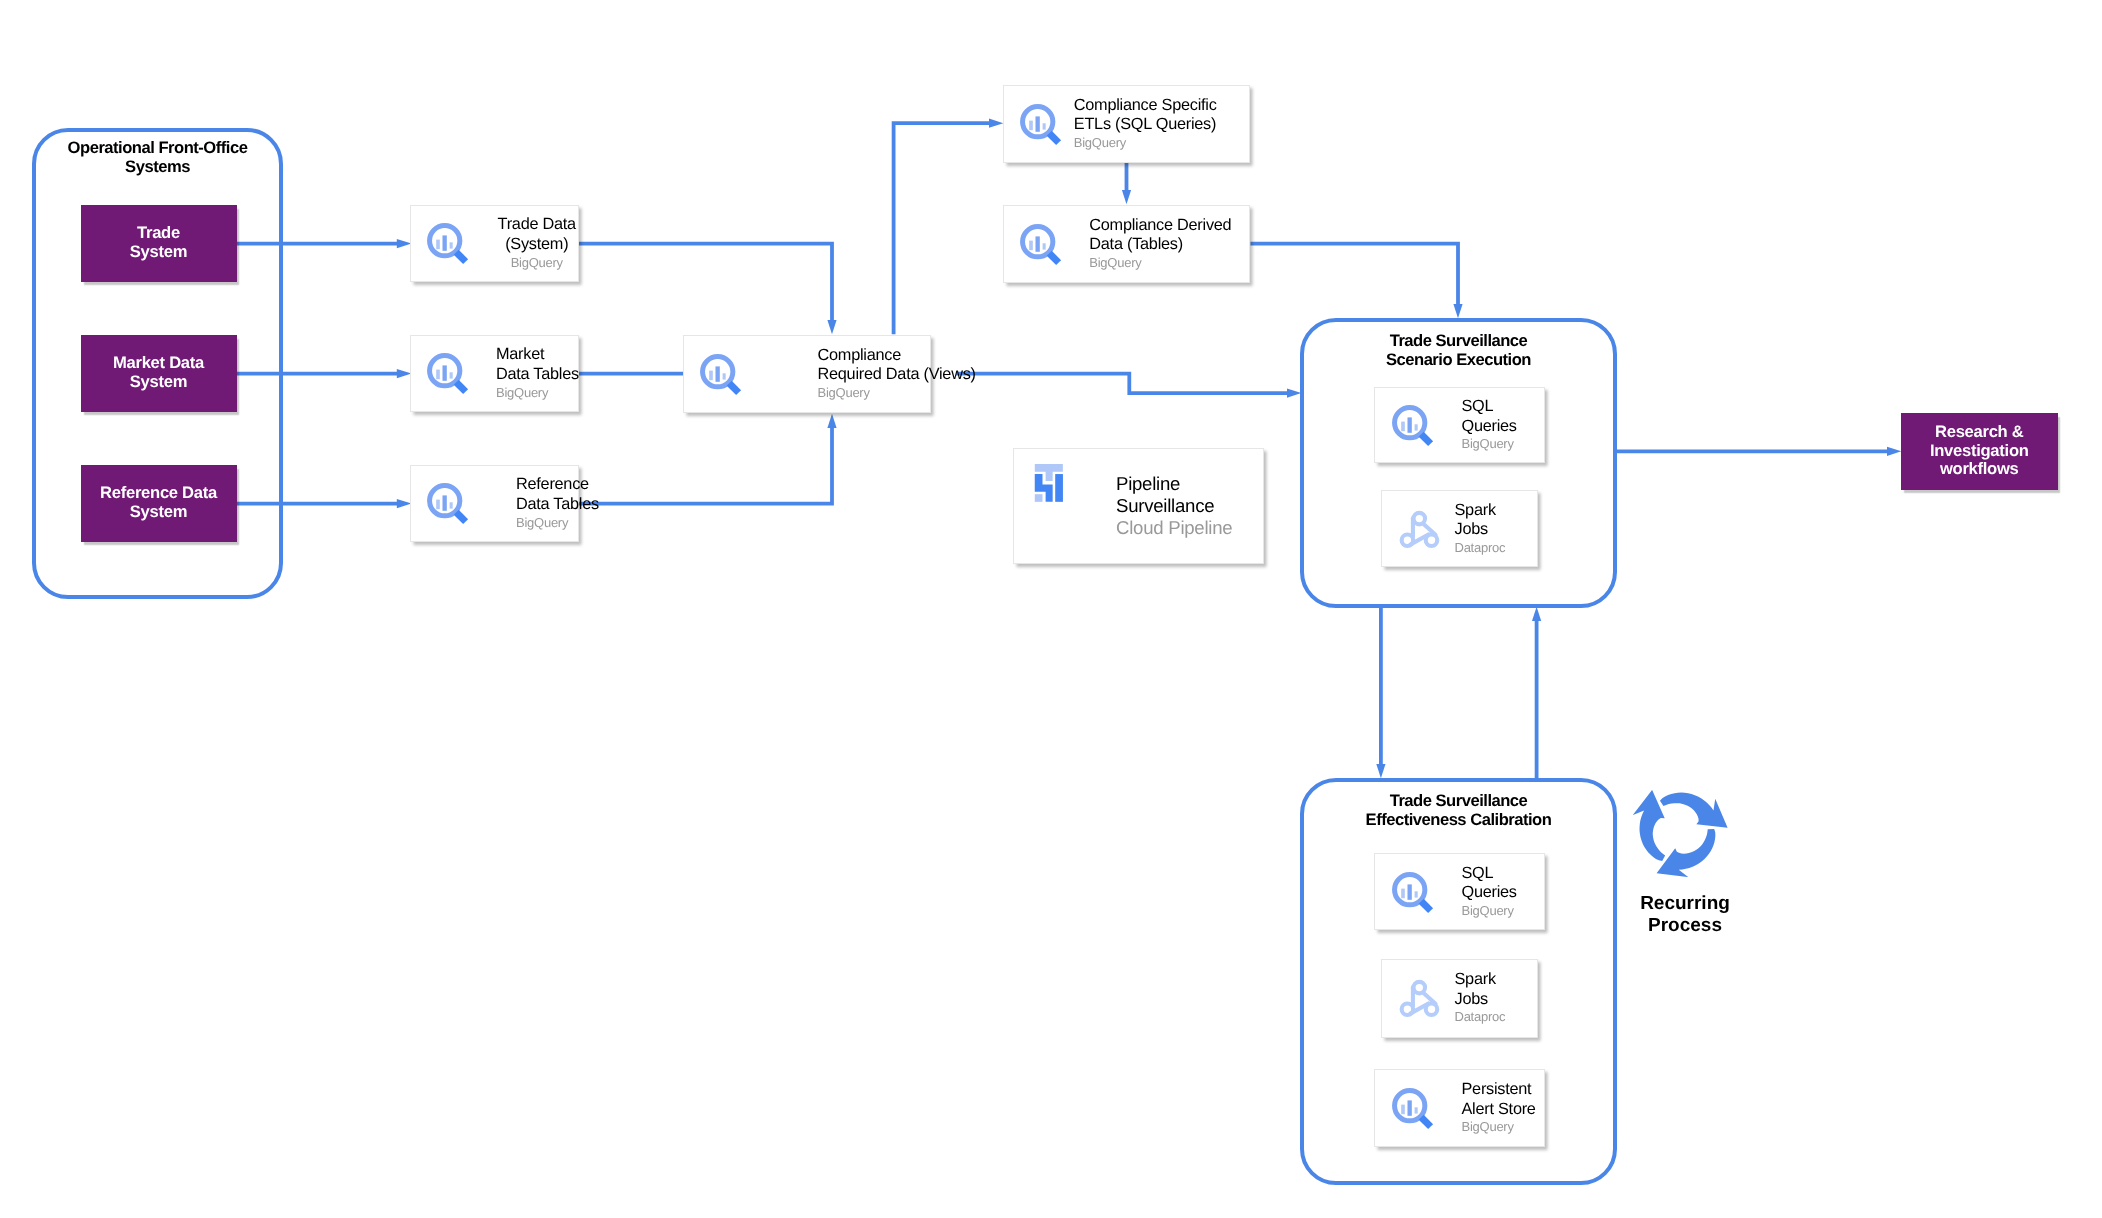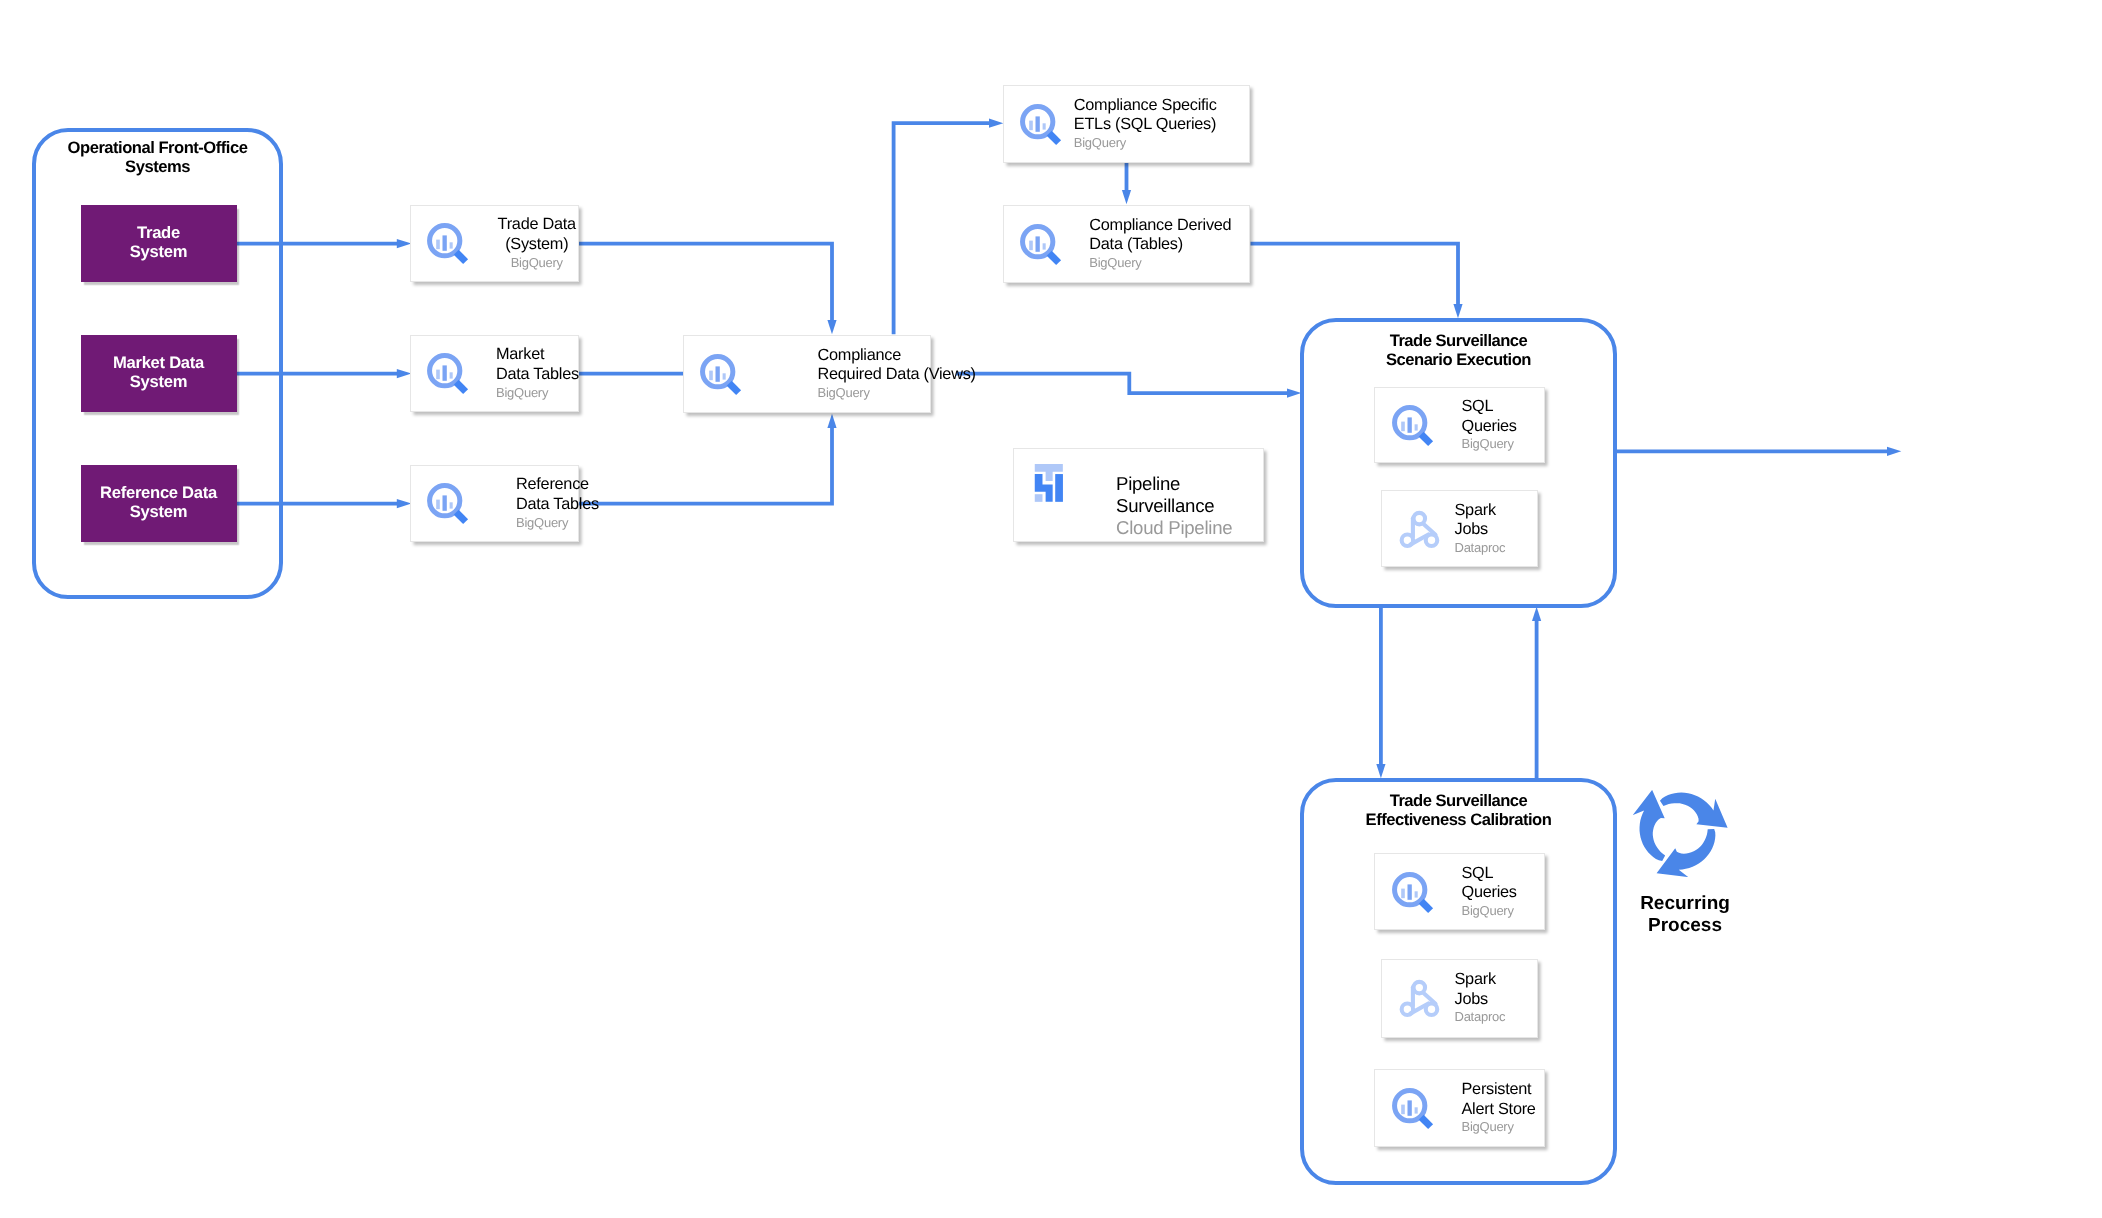--- a/index.html
+++ b/index.html
@@ -224,21 +224,21 @@
     <svg class="ico" width="50" height="50">
         <use href="#sym-bigquery"></use>
       </svg>
     <div class="txt" style="margin-left:22.5px;">
       <div class="t1">Compliance Derived</div>
       <div class="t1">Data (Tables)</div>
       <div class="t2">BigQuery</div>
     </div>
   </div>
 
-  <div class="node card" style="left:1013px;top:447.5px;width:251px;height:94px;padding-left:11px;align-items:flex-start;">
+  <div class="node card" style="left:1013px;top:447.5px;width:251px;height:116px;padding-left:11px;align-items:flex-start;">
     <svg class="ico" width="45" height="45" style="margin-top:14px;margin-left:-1px;">
         <use href="#sym-composer"></use>
       </svg>
     <div class="txt" style="margin-left:47px;margin-top:24.5px;">
       <div class="t1 big">Pipeline</div>
       <div class="t1 big">Surveillance</div>
       <div class="t2 big">Cloud Pipeline</div>
     </div>
   </div>
 
@@ -304,20 +304,23 @@
     <svg class="ico" width="50" height="50">
         <use href="#sym-bigquery"></use>
       </svg>
     <div class="txt" style="margin-left:22.5px;">
       <div class="t1">Persistent</div>
       <div class="t1">Alert Store</div>
       <div class="t2">BigQuery</div>
     </div>
   </div>
 
+  <div class="node bluebox" style="left:1901px;top:412.5px;width:156.5px;height:77px;">
+    <span><i style="font-style:normal">Research &amp;</i><br><i style="font-style:normal">Investigation</i><br><i style="font-style:normal">workflows</i></span>
+  </div>
 
   <svg class="node" style="left:1633px;top:790px;width:94.5px;height:87px;" width="94.5" height="87" viewBox="0.88 6.12 101.4 94.8" preserveAspectRatio="none">
     <g fill="#4a86e8">
       <path d="M32.2 83.6 L28.6 82.8 L25.5 81.2 L22.5 79.1 L19.8 76.8 L17.3 74.1 L15.1 71.3 L13.1 68.2 L11.4 64.9 L10.1 61.4 L9.0 57.9 L8.3 54.2 L7.9 50.5 L7.9 46.7 L8.2 43.0 L8.8 39.2 L9.8 35.5 L11.1 32.0 L12.8 28.5L0.7 33.3L21.4 6.0L34.9 36.9L34.9 36.9L30.8 36.5L28.6 37.9L26.8 39.8L25.2 42.0L24.0 44.4L23.1 46.9L22.5 49.6L22.1 52.4L22.1 55.2L22.5 58.1L23.1 60.9L24.0 63.7L25.3 66.3L26.8 68.9L28.6 71.3L30.6 73.6L32.9 75.6L35.4 77.4Z"></path>
       <path d="M32.2 83.6 L28.6 82.8 L25.5 81.2 L22.5 79.1 L19.8 76.8 L17.3 74.1 L15.1 71.3 L13.1 68.2 L11.4 64.9 L10.1 61.4 L9.0 57.9 L8.3 54.2 L7.9 50.5 L7.9 46.7 L8.2 43.0 L8.8 39.2 L9.8 35.5 L11.1 32.0 L12.8 28.5L0.7 33.3L21.4 6.0L34.9 36.9L34.9 36.9L30.8 36.5L28.6 37.9L26.8 39.8L25.2 42.0L24.0 44.4L23.1 46.9L22.5 49.6L22.1 52.4L22.1 55.2L22.5 58.1L23.1 60.9L24.0 63.7L25.3 66.3L26.8 68.9L28.6 71.3L30.6 73.6L32.9 75.6L35.4 77.4Z" transform="rotate(120 50 50)"></path>
       <path d="M32.2 83.6 L28.6 82.8 L25.5 81.2 L22.5 79.1 L19.8 76.8 L17.3 74.1 L15.1 71.3 L13.1 68.2 L11.4 64.9 L10.1 61.4 L9.0 57.9 L8.3 54.2 L7.9 50.5 L7.9 46.7 L8.2 43.0 L8.8 39.2 L9.8 35.5 L11.1 32.0 L12.8 28.5L0.7 33.3L21.4 6.0L34.9 36.9L34.9 36.9L30.8 36.5L28.6 37.9L26.8 39.8L25.2 42.0L24.0 44.4L23.1 46.9L22.5 49.6L22.1 52.4L22.1 55.2L22.5 58.1L23.1 60.9L24.0 63.7L25.3 66.3L26.8 68.9L28.6 71.3L30.6 73.6L32.9 75.6L35.4 77.4Z" transform="rotate(240 50 50)"></path>
     </g>
   </svg>
   <div class="recur-label" style="left:1605px;top:893px;width:160px;">
     <div>Recurring</div>

